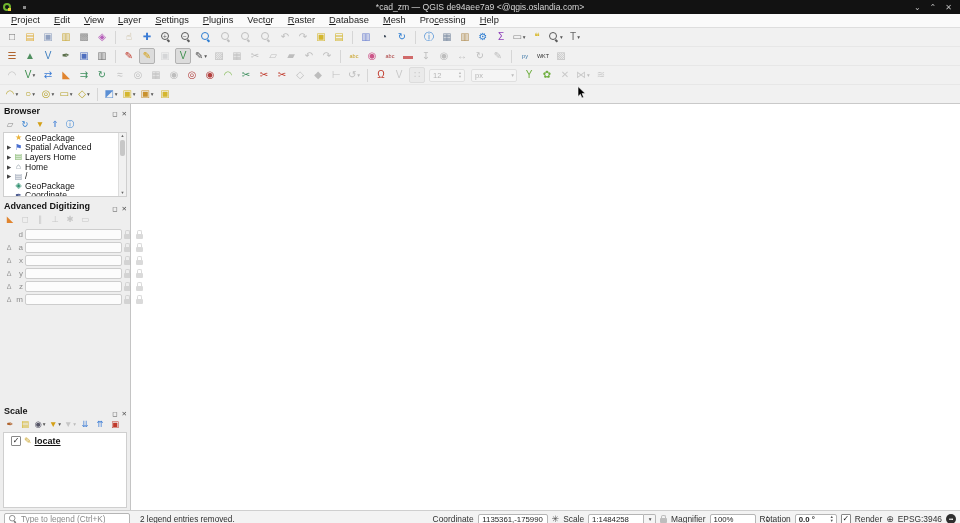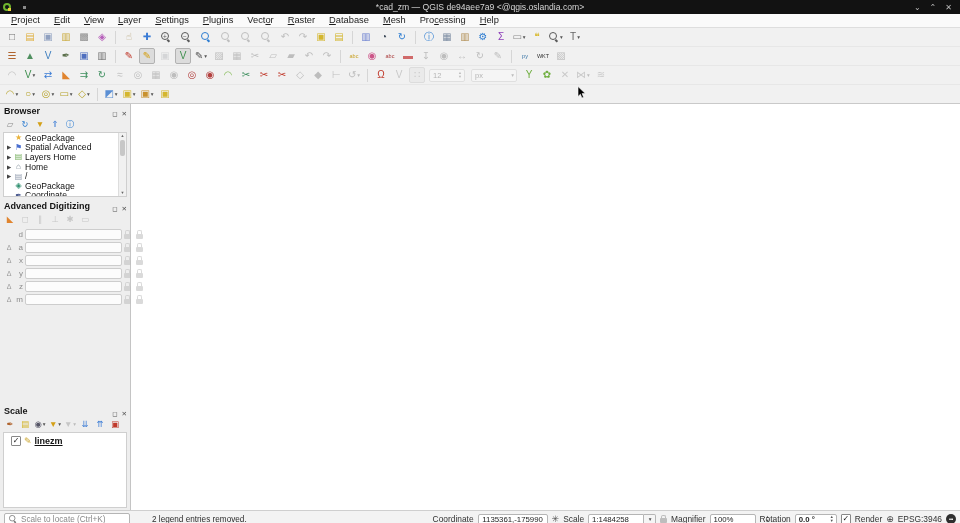--- a/index.html
+++ b/index.html
@@ -68,21 +68,21 @@
   .lock::before{content:"";position:absolute;left:1px;top:-3.4px;width:3.2px;height:3px;border:1.2px solid #bdbdbd;border-bottom:none;border-radius:2px 2px 0 0;}
   .cb{width:8px;height:8px;background:#fff;border:1px solid #888;border-radius:1px;font-size:8px;line-height:8px;color:#1a1a1a;text-align:center;flex:none;box-sizing:content-box;}
   .layeritem{display:flex;align-items:center;gap:3px;padding:3px 0 0 7px;}
   .layeritem .pencil{font-size:9px;color:#c9a227;}
   .layeritem .lname{font-size:9px;font-weight:bold;text-decoration:underline;color:#111;}
   
   .statusbar{height:16px;background:#f3f3f3;border-top:1px solid #cfcfcf;display:flex;align-items:center;padding:0 4px;font-size:8.4px;color:#2d2d2d;gap:4px;}
   .locator{width:118px;height:11px;background:#fff;border:1px solid #b5b5b5;border-radius:2px;display:flex;align-items:center;gap:3px;padding:0 3px;flex:none;}
   .locator .mag{transform:scale(.8);color:#777;}
   .locator .ph{color:#8a8a8a;font-size:8.2px;white-space:nowrap;}
-  .sb-msg{font-size:8.2px;margin-left:18px;white-space:nowrap;}
+  .sb-msg{font-size:8.2px;margin-left:6px;white-space:nowrap;}
   .sb-right{margin-left:auto;display:flex;align-items:center;gap:4px;}
   .sb-box{background:#fff;border:1px solid #b5b5b5;border-radius:2px;height:11px;display:flex;align-items:center;font-size:7.8px;color:#222;box-sizing:border-box;}
   .sb-box .v{flex:1;padding:0 3px;white-space:nowrap;}
   .sb-lab{color:#333;white-space:nowrap;}
   .ddbtn{width:12px;height:11px;border:1px solid #b5b5b5;border-left:none;border-radius:0 2px 2px 0;display:flex;align-items:center;justify-content:center;background:#f5f5f5;box-sizing:border-box;}
   .balloon{width:10px;height:10px;border-radius:50%;background:#2e2e2e;color:#fff;font-size:5px;line-height:10px;text-align:center;letter-spacing:-.5px;}
   .globe{font-size:9px;color:#3a3a3a;}
   .staricon{font-size:9px;color:#555;}
   .cursor{position:absolute;left:577px;top:85px;z-index:50;pointer-events:none;}
 </style>
@@ -632,33 +632,33 @@
             <span class="g" style="color: rgb(58, 123, 213);">⇈</span>
           </span>
           <span class="tbicon">
             <span class="g" style="color: rgb(192, 57, 43);">▣</span>
           </span>
         </div>
       <div class="tree">
         <div class="layeritem">
           <span class="cb">✓</span>
           <span class="pencil">✎</span>
-          <span class="lname">linezm</span>
+          <span class="lname">locate</span>
         </div>
       </div>
     </div>
 
   </div>
   <div class="canvas"></div>
 </div>
 
 <div class="statusbar">
   <span class="locator">
     <span class="mag"></span>
-    <span class="ph">Scale to locate (Ctrl+K)</span>
+    <span class="ph">Type to legend (Ctrl+K)</span>
   </span>
   <span class="sb-msg">2 legend entries removed.</span>
 
   <span class="sb-right">
     <span class="sb-lab">Coordinate</span>
     <span class="sb-box" style="width:70px;">
       <span class="v" style="text-align:center;">1135361,-175990</span>
     </span>
     <span class="staricon">✳</span>
 

